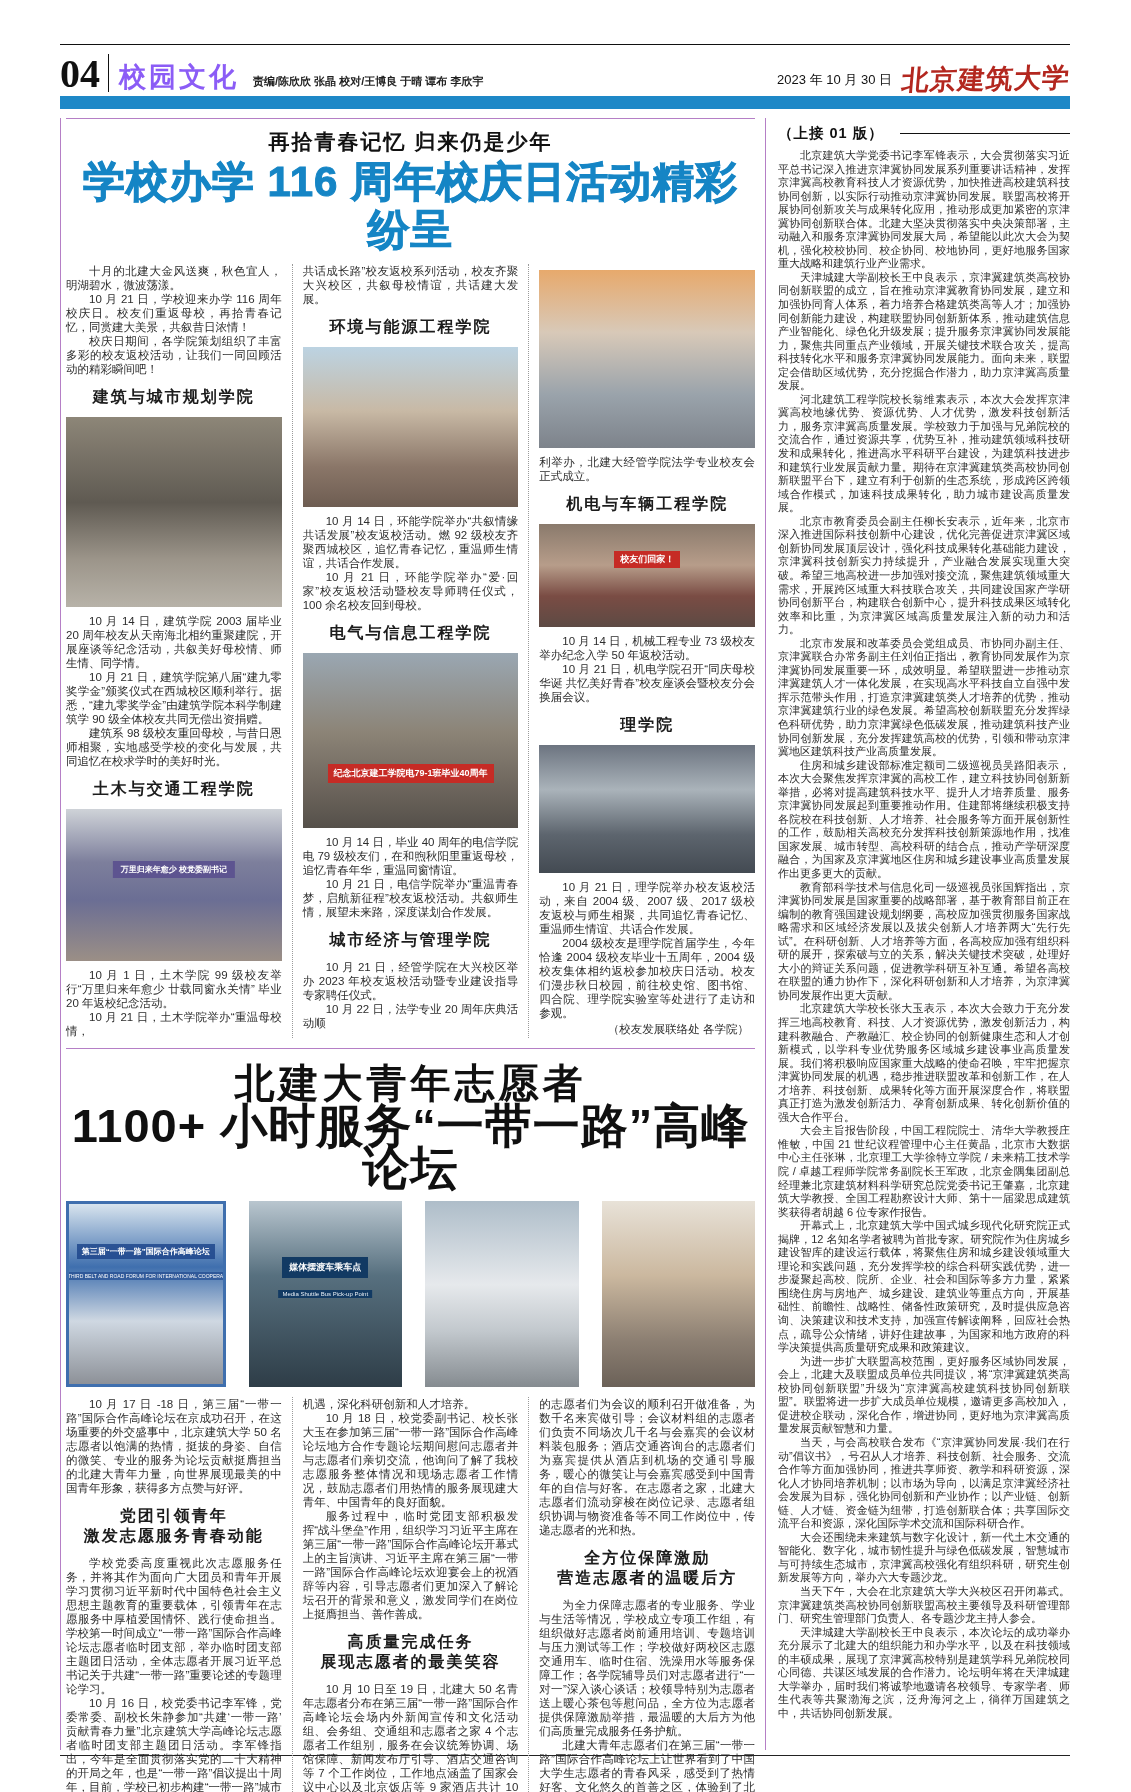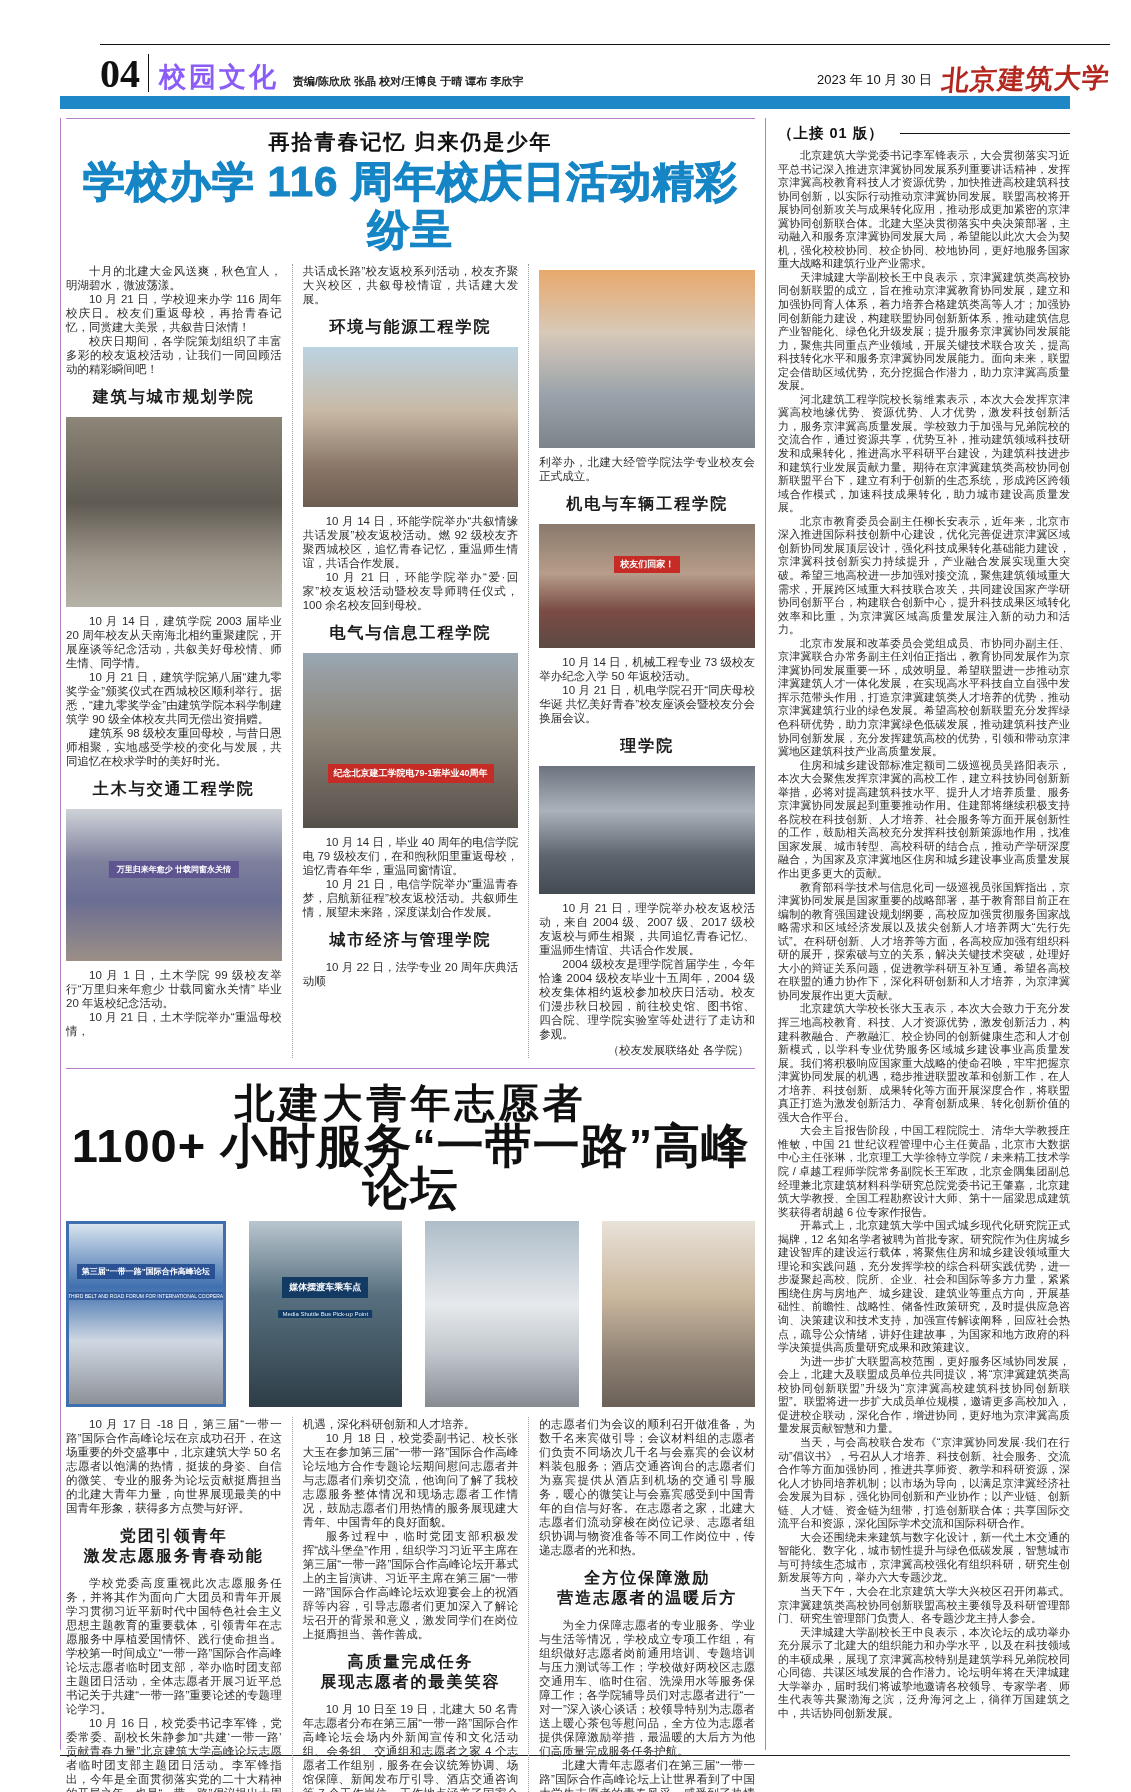--- a/index.html
+++ b/index.html
@@ -1,20 +1,20 @@
 <!DOCTYPE html>
 <html><head>
 <meta charset="utf-8">
 <style>
   html,body{margin:0;padding:0;background:#ffffff;}
   body{width:1131px;height:1792px;position:relative;font-family:"Liberation Sans",sans-serif;color:#2b2b2b;overflow:hidden;}
   .page{position:absolute;left:0;top:0;width:1131px;height:1792px;background:#fff;}
 
   
-  .hdr{position:absolute;left:60px;top:44px;width:1010px;height:50px;border-top:1.5px solid #111;display:flex;align-items:flex-end;padding-top:14px;box-sizing:border-box;margin-left:40px;}
+  .hdr{position:absolute;left:60px;top:44px;width:1010px;height:50px;border-top:1.5px solid #111;display:flex;align-items:flex-end;padding-top:14px;box-sizing:border-box;}
   .pageno{font-family:"Liberation Serif",serif;font-size:40px;font-weight:bold;color:#111;line-height:40px;}
   .hdr-sep{width:1px;background:#111;height:38px;margin:0 10px 2px 8px;}
   .sec-title{font-size:27px;font-weight:bold;color:#8b5cf6;letter-spacing:3px;line-height:34px;}
   .credits{font-size:11px;color:#222;margin:0 0 5px 14px;font-weight:bold;}
   .hdr-right{margin-left:auto;display:flex;align-items:flex-end;gap:10px;}
   .issue-date{font-size:13px;color:#111;margin-bottom:5px;}
   .masthead{font-size:27px;font-weight:bold;color:#b3271f;transform:skewX(-6deg) rotate(-1deg);letter-spacing:1px;line-height:30px;font-family:"Liberation Serif",serif;}
   .blue-bar{position:absolute;left:60px;top:96px;width:1010px;height:13px;background:#1e88c7;}
 
   
@@ -37,21 +37,21 @@
 
   
   .photo{position:relative;width:100%;margin:6px 0 7px 0;overflow:hidden;display:flex;align-items:center;justify-content:center;}
   .ph-label{position:absolute;left:50%;transform:translateX(-50%);white-space:nowrap;color:#fff;font-weight:bold;}
   .ph-steps{height:190px;background:linear-gradient(180deg,#8d8678 0%,#5f5a52 45%,#9c958a 75%,#b7b2a8 100%);}
   .ph-civil{height:152px;background:linear-gradient(180deg,#cfd3d8 0%,#7d7f9c 35%,#6b6e94 60%,#9b8f86 100%);}
   .ph-civil .ph-label{top:34%;background:#5d5490;padding:3px 8px;font-size:8px;}
   .ph-env{height:160px;background:linear-gradient(180deg,#bcd3e2 0%,#c8b9a5 40%,#8a7668 75%,#6e5d52 100%);}
   .ph-elec{height:175px;background:linear-gradient(180deg,#9aa7b2 0%,#8c8477 45%,#6f675e 75%,#55504a 100%);}
   .ph-elec .ph-label{bottom:26%;background:#c62b25;padding:3px 6px;font-size:9px;}
-  .ph-mech{height:124px;background:linear-gradient(180deg,#8a7a6c 0%,#b79d8a 40%,#7a4c44 70%,#5d4a44 100%);}
+  .ph-mech{height:103px;background:linear-gradient(180deg,#8a7a6c 0%,#b79d8a 40%,#7a4c44 70%,#5d4a44 100%);}
   .ph-mech .ph-label{top:26%;background:#c62b25;padding:2px 6px;font-size:9px;}
   .ph-sci{height:128px;background:linear-gradient(180deg,#6c7480 0%,#aab3ba 35%,#5d656e 70%,#434a52 100%);}
   .ph-econ{height:178px;background:linear-gradient(180deg,#e7a96c 0%,#d8c9b8 35%,#9aa3ab 70%,#7d838b 100%);}
 
   
   .mid-rule{border:0;border-top:1px solid #b57fc6;margin:10px 0 0 0;}
   .a2{padding-top:12px;}
   .headline2a{text-align:center;font-size:40px;font-weight:900;color:#101010;letter-spacing:4px;line-height:44px;}
   .headline2b{text-align:center;font-size:47px;font-weight:900;color:#101010;letter-spacing:1px;line-height:42px;}
   .a2-photos{display:flex;gap:23px;margin-top:12px;}
@@ -100,38 +100,39 @@
               <p class="body-p">十月的北建大金风送爽，秋色宜人，明湖碧水，微波荡漾。</p>
               <p class="body-p">10 月 21 日，学校迎来办学 116 周年校庆日。校友们重返母校，再拾青春记忆，同赏建大美景，共叙昔日浓情！</p>
               <p class="body-p">校庆日期间，各学院策划组织了丰富多彩的校友返校活动，让我们一同回顾活动的精彩瞬间吧！</p>
               <div class="sec-h">建筑与城市规划学院</div>
               <div class="photo ph-steps"></div>
               <p class="body-p">10 月 14 日，建筑学院 2003 届毕业 20 周年校友从天南海北相约重聚建院，开展座谈等纪念活动，共叙美好母校情、师生情、同学情。</p>
               <p class="body-p">10 月 21 日，建筑学院第八届“建九零奖学金”颁奖仪式在西城校区顺利举行。据悉，“建九零奖学金”由建筑学院本科学制建筑学 90 级全体校友共同无偿出资捐赠。</p>
               <p class="body-p">建筑系 98 级校友重回母校，与昔日恩师相聚，实地感受学校的变化与发展，共同追忆在校求学时的美好时光。</p>
               <div class="sec-h">土木与交通工程学院</div>
               <div class="photo ph-civil">
-                <span class="ph-label">万里归来年愈少 廿载同窗永关情</span>
+                <span class="ph-label">万里归来年愈少 校党委副书记</span>
               </div>
               <p class="body-p">10 月 1 日，土木学院 99 级校友举行“万里归来年愈少 廿载同窗永关情” 毕业 20 年返校纪念活动。</p>
               <p class="body-p">10 月 21 日，土木学院举办“重温母校情，</p>
             </div>
             <div class="ncol">
               <p class="body-p cont">共话成长路”校友返校系列活动，校友齐聚大兴校区，共叙母校情谊，共话建大发展。</p>
               <div class="sec-h">环境与能源工程学院</div>
               <div class="photo ph-env"></div>
               <p class="body-p">10 月 14 日，环能学院举办“共叙情缘  共话发展”校友返校活动。燃 92 级校友齐聚西城校区，追忆青春记忆，重温师生情谊，共话合作发展。</p>
               <p class="body-p">10 月 21 日，环能学院举办“爱·回家”校友返校活动暨校友导师聘任仪式，100 余名校友回到母校。</p>
               <div class="sec-h">电气与信息工程学院</div>
               <div class="photo ph-elec">
                 <span class="ph-label">纪念北京建工学院电79-1班毕业40周年</span>
               </div>
               <p class="body-p">10 月 14 日，毕业 40 周年的电信学院电 79 级校友们，在和煦秋阳里重返母校，追忆青春年华，重温同窗情谊。</p>
               <p class="body-p">10 月 21 日，电信学院举办“重温青春梦，启航新征程”校友返校活动。共叙师生情，展望未来路，深度谋划合作发展。</p>
               <div class="sec-h">城市经济与管理学院</div>
+              <p class="body-p">10 月 21 日，经管学院在大兴校区举办 2023 年校友返校活动暨专业建设指导专家聘任仪式。</p>
               <p class="body-p">10 月 22 日，法学专业 20 周年庆典活动顺</p>
             </div>
             <div class="ncol">
               <div class="photo ph-econ"></div>
               <p class="body-p cont">利举办，北建大经管学院法学专业校友会正式成立。</p>
               <div class="sec-h">机电与车辆工程学院</div>
               <div class="photo ph-mech">
                 <span class="ph-label">校友们回家！</span>
               </div>
               <p class="body-p">10 月 14 日，机械工程专业 73 级校友举办纪念入学 50 年返校活动。</p>

